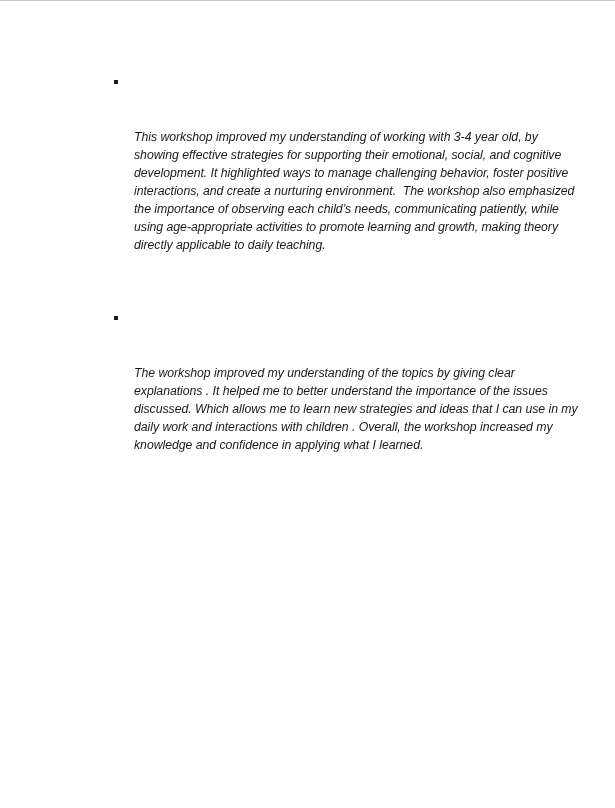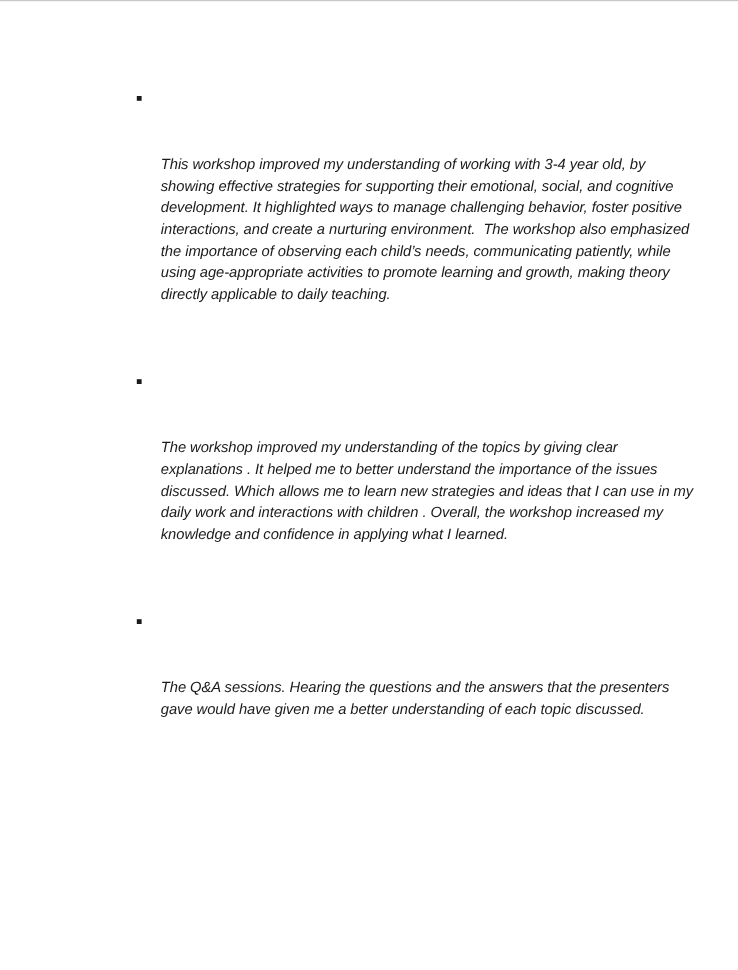--- a/index.html
+++ b/index.html
@@ -69,19 +69,15 @@
 <div class="page">
   <ul class="bullet-list">
     <li class="item gap-lg">
       <span class="bullet"></span>
       <span class="text">This workshop improved my understanding of working with 3-4 year old, by showing effective strategies for supporting their emotional, social, and cognitive development. It highlighted ways to manage challenging behavior, foster positive interactions, and create a nurturing environment.  The workshop also emphasized the importance of observing each child’s needs, communicating patiently, while using age-appropriate activities to promote learning and growth, making theory directly applicable to daily teaching.</span>
     </li>
     <li class="item gap-lg">
       <span class="bullet"></span>
       <span class="text">The workshop improved my understanding of the topics by giving clear explanations . It helped me to better understand the importance of the issues discussed. Which allows me to learn new strategies and ideas that I can use in my daily work and interactions with children . Overall, the workshop increased my knowledge and confidence in applying what I learned.</span>
     </li>
-    <li class="item gap-lg">
-      <span class="bullet"></span>
-      <span class="text">The Q&amp;A sessions. Hearing the questions and the answers that the presenters gave would have given me a better understanding of each topic discussed.</span>
-    </li>
 
   </ul>
 </div>
 
 </body></html>

